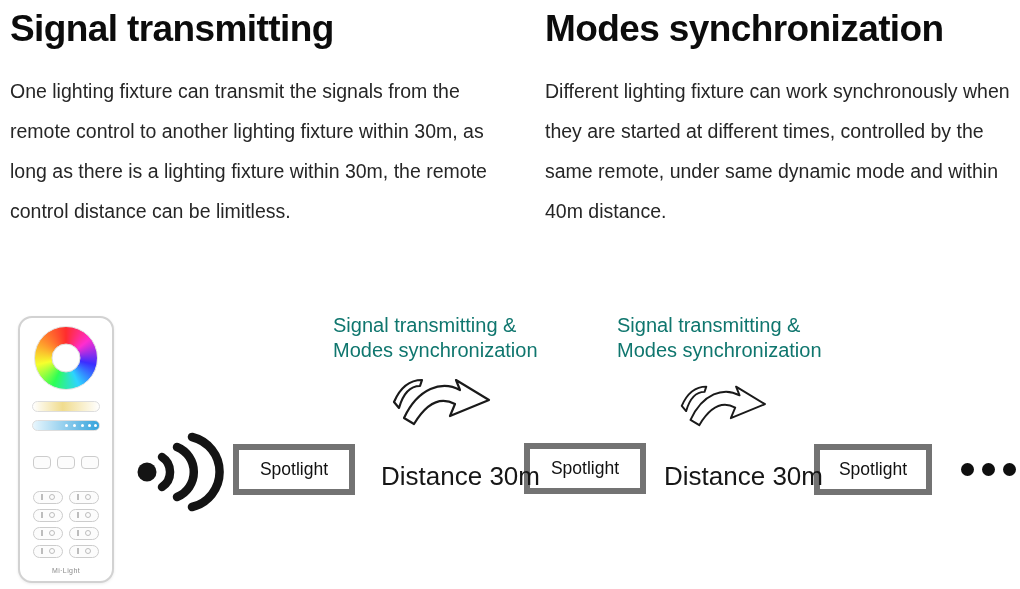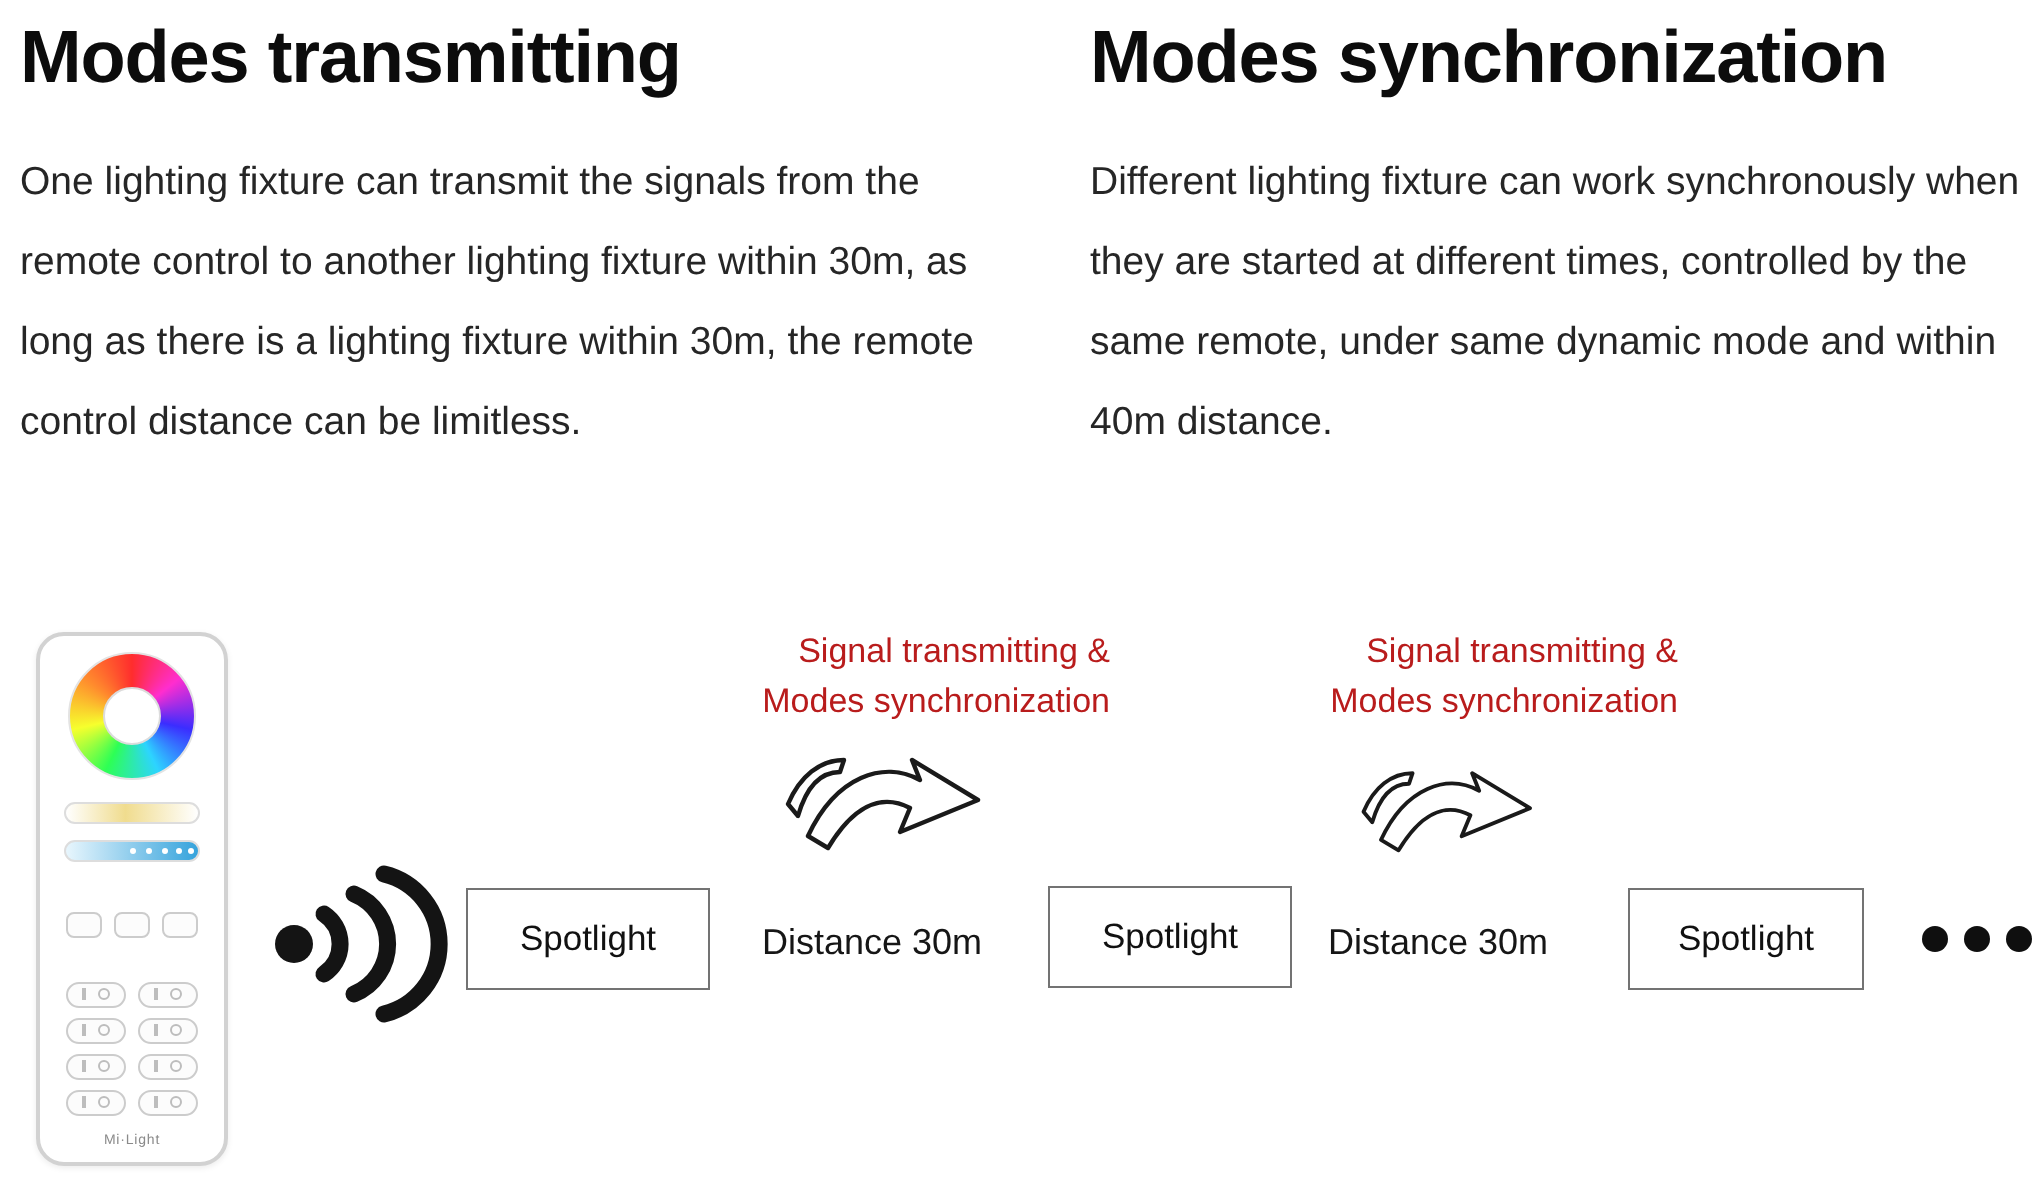--- a/index.html
+++ b/index.html
@@ -13,34 +13,34 @@
   .col { position:absolute; top:8px; }
   .col-left  { left:10px;  width:496px; }
   .col-right { left:545px; width:468px; }
   .col h1 {
     font-size:37px; font-weight:bold; color:#0c0c0c;
     letter-spacing:-0.6px; margin-bottom:21px; white-space:nowrap;
   }
   .col p { font-size:19.5px; line-height:40px; color:#262626; }
 
   
-  .arrow-label { position:absolute; text-align:right; font-size:17px; line-height:25px; color:#b91c1c; }
+  .arrow-label { position:absolute; text-align:left; font-size:20px; line-height:25px; color:#0f766e; }
   #label1 { left:333px; top:313px; width:222px; }
   #label2 { left:617px; top:313px; width:222px; }
 
   .spotlight {
     position:absolute; width:122px; height:51px; background:#fff;
-    border:1px solid #737373; display:flex; align-items:center; justify-content:center;
+    border:6px solid #737373; display:flex; align-items:center; justify-content:center;
     font-size:17.5px; color:#111;
   }
   #spot1 { left:233px; top:444px; }
   #spot2 { left:524px; top:443px; }
   #spot3 { left:814px; top:444px; width:118px; }
 
-  .distance { position:absolute; font-size:18px; color:#161616; white-space:nowrap; }
+  .distance { position:absolute; font-size:26px; color:#161616; white-space:nowrap; }
   #dist1 { left:381px; top:461px; }
   #dist2 { left:664px; top:461px; }
 
   .curve-arrow { position:absolute; }
   #arrow1 { left:392px; top:368px; }
   #arrow2 { left:680px; top:376px; }
 
   .wifi { position:absolute; left:136px; top:432px; }
 
   .dots { position:absolute; left:961px; top:463px; display:flex; gap:8px; }
@@ -91,21 +91,21 @@
   .zpill .ring { width:6px; height:6px; border:1.5px solid #bdbdbd; border-radius:50%; }
 
   .brand { position:absolute; bottom:7px; width:100%; text-align:center; font-size:7px; color:#8a8a8a; letter-spacing:0.4px; }
 </style>
 </head>
 <body>
 
 <div class="page">
 
   <section class="col col-left">
-    <h1>Modes transmitting</h1>
+    <h1>Signal transmitting</h1>
     <p>One lighting fixture can transmit the signals from the remote control to another lighting fixture within 30m, as long as there is a lighting fixture within 30m, the remote control distance can be limitless.</p>
   </section>
 
   <section class="col col-right">
     <h1>Modes synchronization</h1>
     <p>Different lighting fixture can work synchronously when they are started at different times, controlled by the same remote, under same dynamic mode and within 40m distance.</p>
   </section>
 
   <div class="remote">
     <div class="wheel"></div>

